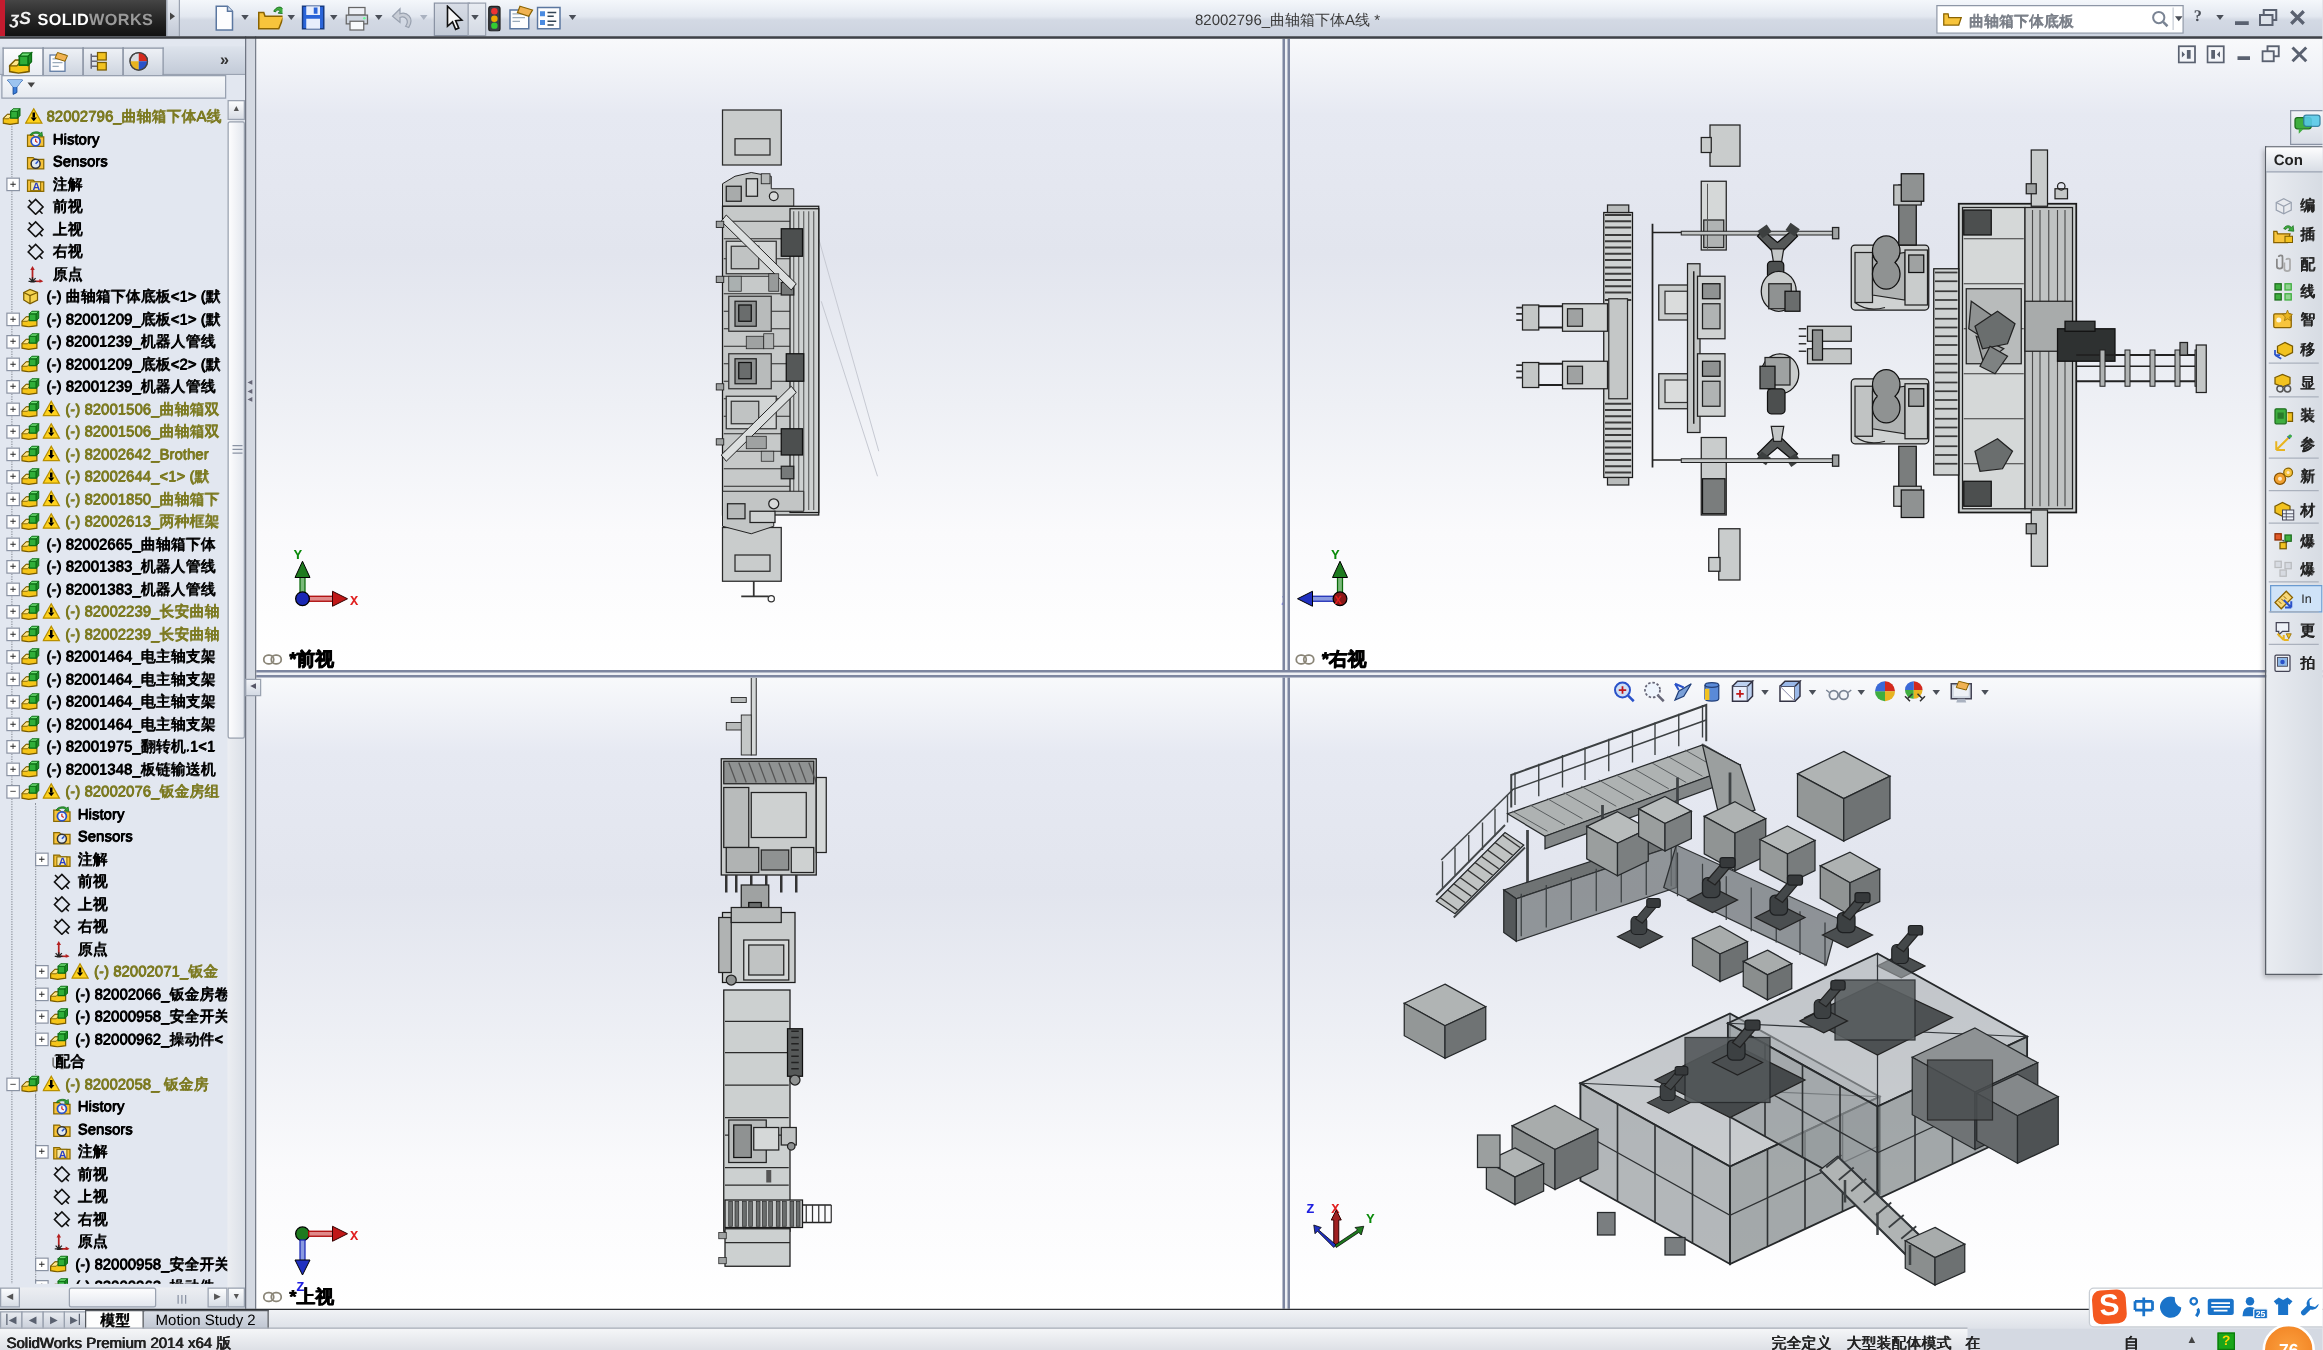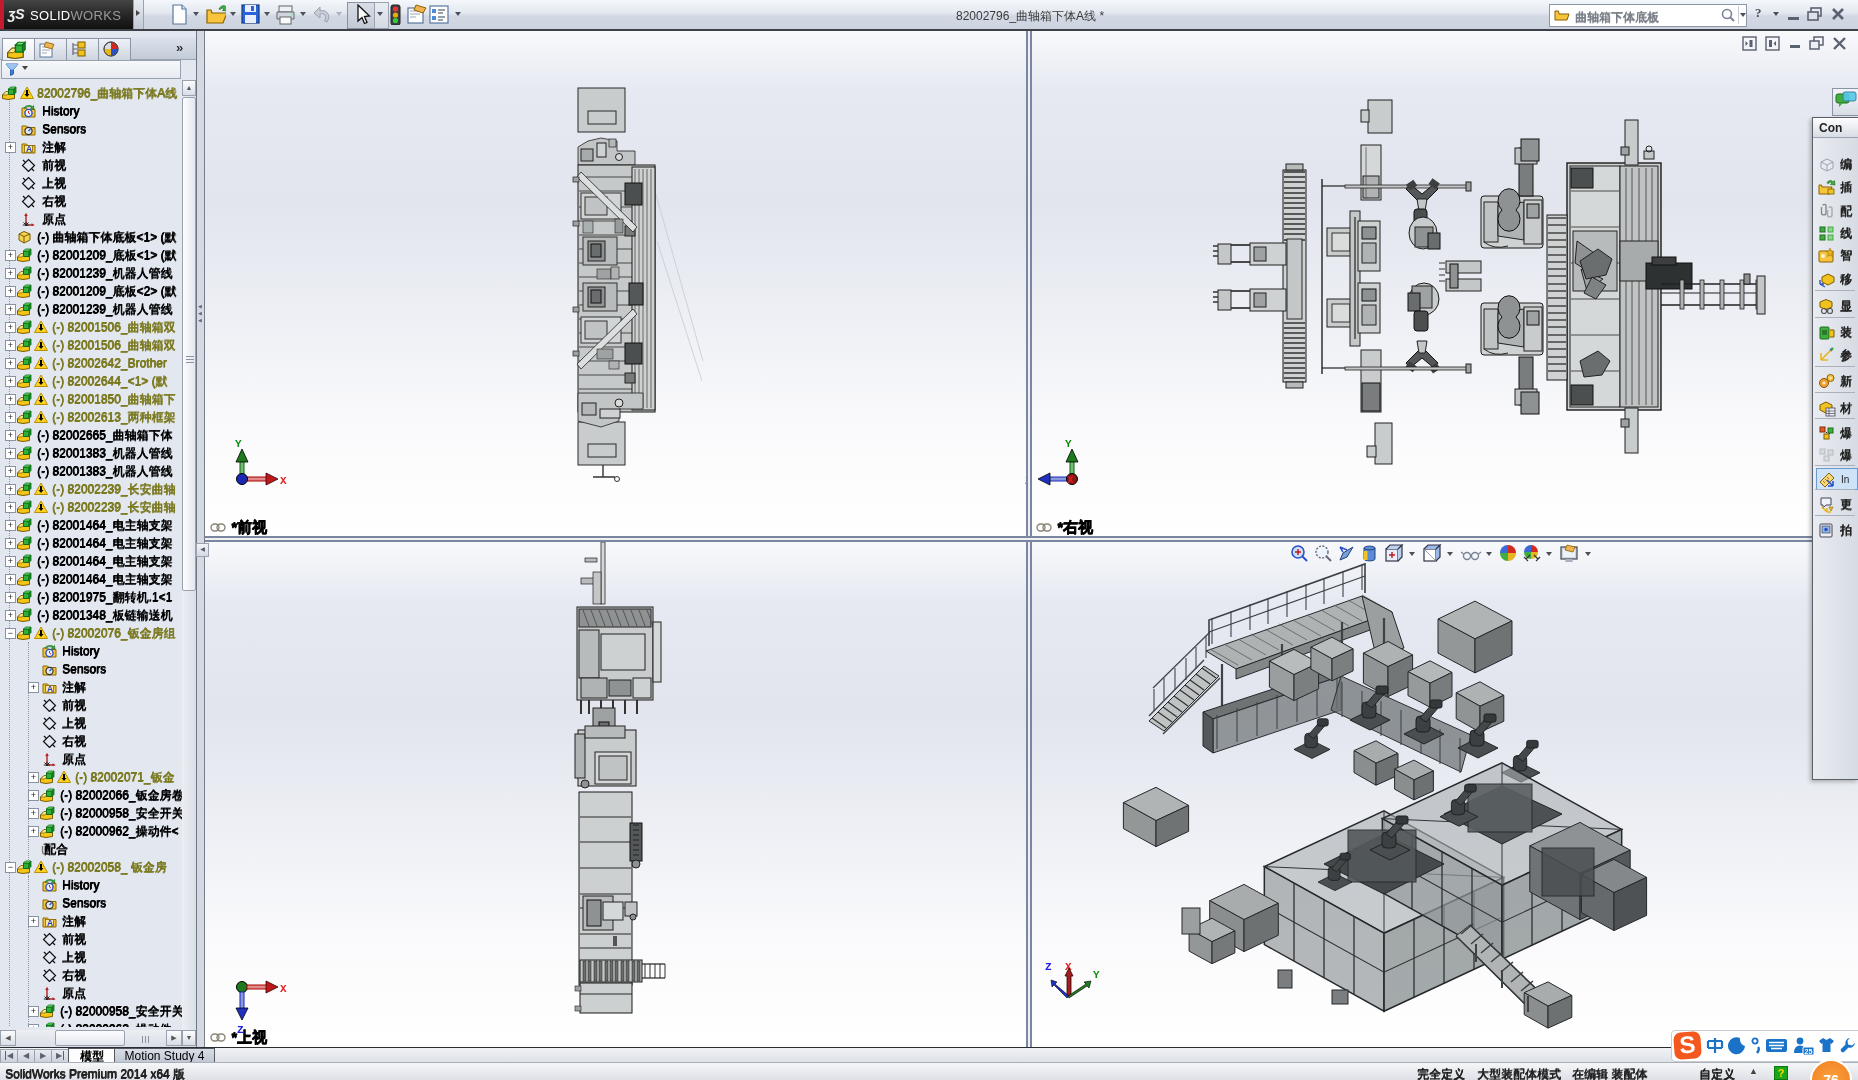--- a/index.html
+++ b/index.html
@@ -1,21 +1,21 @@
 <!DOCTYPE html>
 <html><head><meta charset="utf-8"><style>
 html,body{margin:0;padding:0;background:#d4d9e2;}
 #app{position:relative;width:1858px;height:1080px;overflow:hidden;font-family:"Liberation Sans",sans-serif;font-size:12px;}
 .abs{position:absolute;}
 .zh{text-shadow:0.6px 0 0 currentColor,0 0.6px 0 currentColor;}
 
 #titlebar{position:absolute;left:0;top:0;width:1858px;height:29px;background:linear-gradient(#f4f7fb,#e3e8f0 45%,#d3d9e4 55%,#ccd3df);}
 #titlebar .dark{position:absolute;left:4px;top:0;width:129px;height:29px;background:linear-gradient(#454545,#222 60%,#111);}
 #titlebar .red{position:absolute;left:0;top:0;width:4px;height:29px;background:#c41b2f;}
-#titlebar .logotxt{position:absolute;left:30px;top:8px;color:#fff;font-size:13px;font-weight:normal;letter-spacing:0.3px;}
+#titlebar .logotxt{position:absolute;left:30px;top:8px;color:#fff;font-size:13px;font-weight:bold;letter-spacing:0.3px;}
 #titlebar .logotxt i{font-style:normal;color:#9a9a9a;}
 #titlebar .ds{position:absolute;left:8px;top:6px;color:#f0f0f0;font-size:14px;font-style:italic;font-weight:bold;}
 #titlebar .expbtn{position:absolute;left:133px;top:0;width:9px;height:29px;background:linear-gradient(#e8ecf2,#c2c9d6);border-left:1px solid #9aa2b0;border-right:1px solid #9aa2b0;}
 #titlebar .title{position:absolute;left:956px;top:8px;color:#3a3a3a;font-size:12px;}
 
 .tbi{position:absolute;top:4px;width:20px;height:21px;}
 .dd{position:absolute;top:12px;width:0;height:0;border-left:3.5px solid transparent;border-right:3.5px solid transparent;border-top:4px solid #4a4f58;}
 
 #search{position:absolute;left:1549px;top:4px;width:196px;height:21px;background:#fff;border:1px solid #8d96a6;}
 #search .txt{position:absolute;left:25px;top:4px;color:#7a7f88;font-size:12px;}
@@ -57,21 +57,21 @@
 #rpanel .hdr{position:absolute;left:0;top:0;width:100%;height:20px;background:linear-gradient(#fdfdfe,#d8dde5);border-bottom:1px solid #9aa3b2;font-weight:bold;color:#222;line-height:20px;padding-left:6px;box-sizing:border-box;}
 .rrow{position:absolute;left:3px;width:42px;height:22px;line-height:22px;color:#222;}
 .rrow .lbl{position:absolute;left:24px;top:0;}
 .rsep{position:absolute;left:2px;width:40px;height:1px;background:#aab1bd;}
 
 #tabbar{position:absolute;left:0;top:1047px;width:1858px;height:15px;background:linear-gradient(#f0f2f5,#dde1e8);border-top:1px solid #2a2c30;}
 .navb{position:absolute;top:1px;width:16px;height:13px;background:linear-gradient(#e8ebf0,#c9cfda);border:1px solid #9aa2b0;color:#5a6170;font-size:8px;line-height:12px;text-align:center;}
 #tabbar .t1{position:absolute;left:68px;top:0;width:46px;height:14px;background:#fdfdfd;border:1px solid #55595f;border-bottom:none;text-align:center;line-height:15px;font-size:12px;}
 #tabbar .t2{position:absolute;left:114px;top:0;width:99px;height:14px;background:linear-gradient(#d9dee6,#bfc6d2);border:1px solid #55595f;border-bottom:none;text-align:center;line-height:15px;font-size:12px;}
 
-#statusbar{position:absolute;left:0;top:1062px;width:1858px;height:18px;background:linear-gradient(#f5f6f8,#dcdfe5);border-top:1px solid #aab0ba;color:#222;}
+#statusbar{position:absolute;left:0;top:1062px;width:1574px;height:18px;background:linear-gradient(#f5f6f8,#dcdfe5);border-top:1px solid #aab0ba;color:#222;}
 #statusbar span{position:absolute;top:3px;}
 
 #ime{position:absolute;left:1671px;top:1030px;width:187px;height:30px;background:#fff;border:1px solid #c8cdd4;border-radius:4px 0 0 4px;}
 .imeic{position:absolute;top:5px;color:#1a73c9;font-weight:bold;}
 #sogocircle{position:absolute;left:1810px;top:1059px;width:42px;height:42px;border-radius:50%;background:radial-gradient(#fca140,#f07f1f);border:2px solid #fff;box-sizing:border-box;color:#fff;font-size:14px;font-weight:bold;text-align:center;line-height:38px;}
 </style></head>
 <body>
 <div id="app">
 <svg width="0" height="0" style="position:absolute">
 <defs>
@@ -1417,21 +1417,21 @@
 <div id="topline"></div>
 <div id="sphandle">◀<br>◀<br>◀</div>
 <div class="abs" style="left:196px;top:543px;width:11px;height:12px;background:linear-gradient(#f2f4f8,#d4dae4);border:1px solid #9aa2b0;color:#556;font-size:6px;text-align:center;line-height:11px">◀</div>
 
 <div id="tabbar">
   <div class="navb" style="left:0"><span style="border-left:1px solid #5a6170;padding-left:1px">◀</span></div>
   <div class="navb" style="left:17px">◀</div>
   <div class="navb" style="left:34px">▶</div>
   <div class="navb" style="left:51px"><span style="border-right:1px solid #5a6170;padding-right:1px">▶</span></div>
   <div class="t1 zh">模型</div>
-  <div class="t2">Motion Study 4</div>
+  <div class="t2">Motion Study 2</div>
 </div>
 
 <div id="statusbar">
   <span style="left:5px" class="zh">SolidWorks Premium 2014 x64 版</span>
   <span style="left:1417px" class="zh">完全定义</span>
   <span style="left:1477px" class="zh">大型装配体模式</span>
   <span style="left:1572px" class="zh">在编辑 装配体</span>
   <span style="left:1699px" class="zh">自定义</span>
   <span style="left:1749px;font-size:9px;color:#444">▲</span>
   <span style="left:1774px;width:12px;height:12px;top:3px;background:#19a619;color:#ffd700;text-align:center;line-height:12px;border:1px solid #0a7a0a;font-weight:bold;font-size:11px">?</span>

